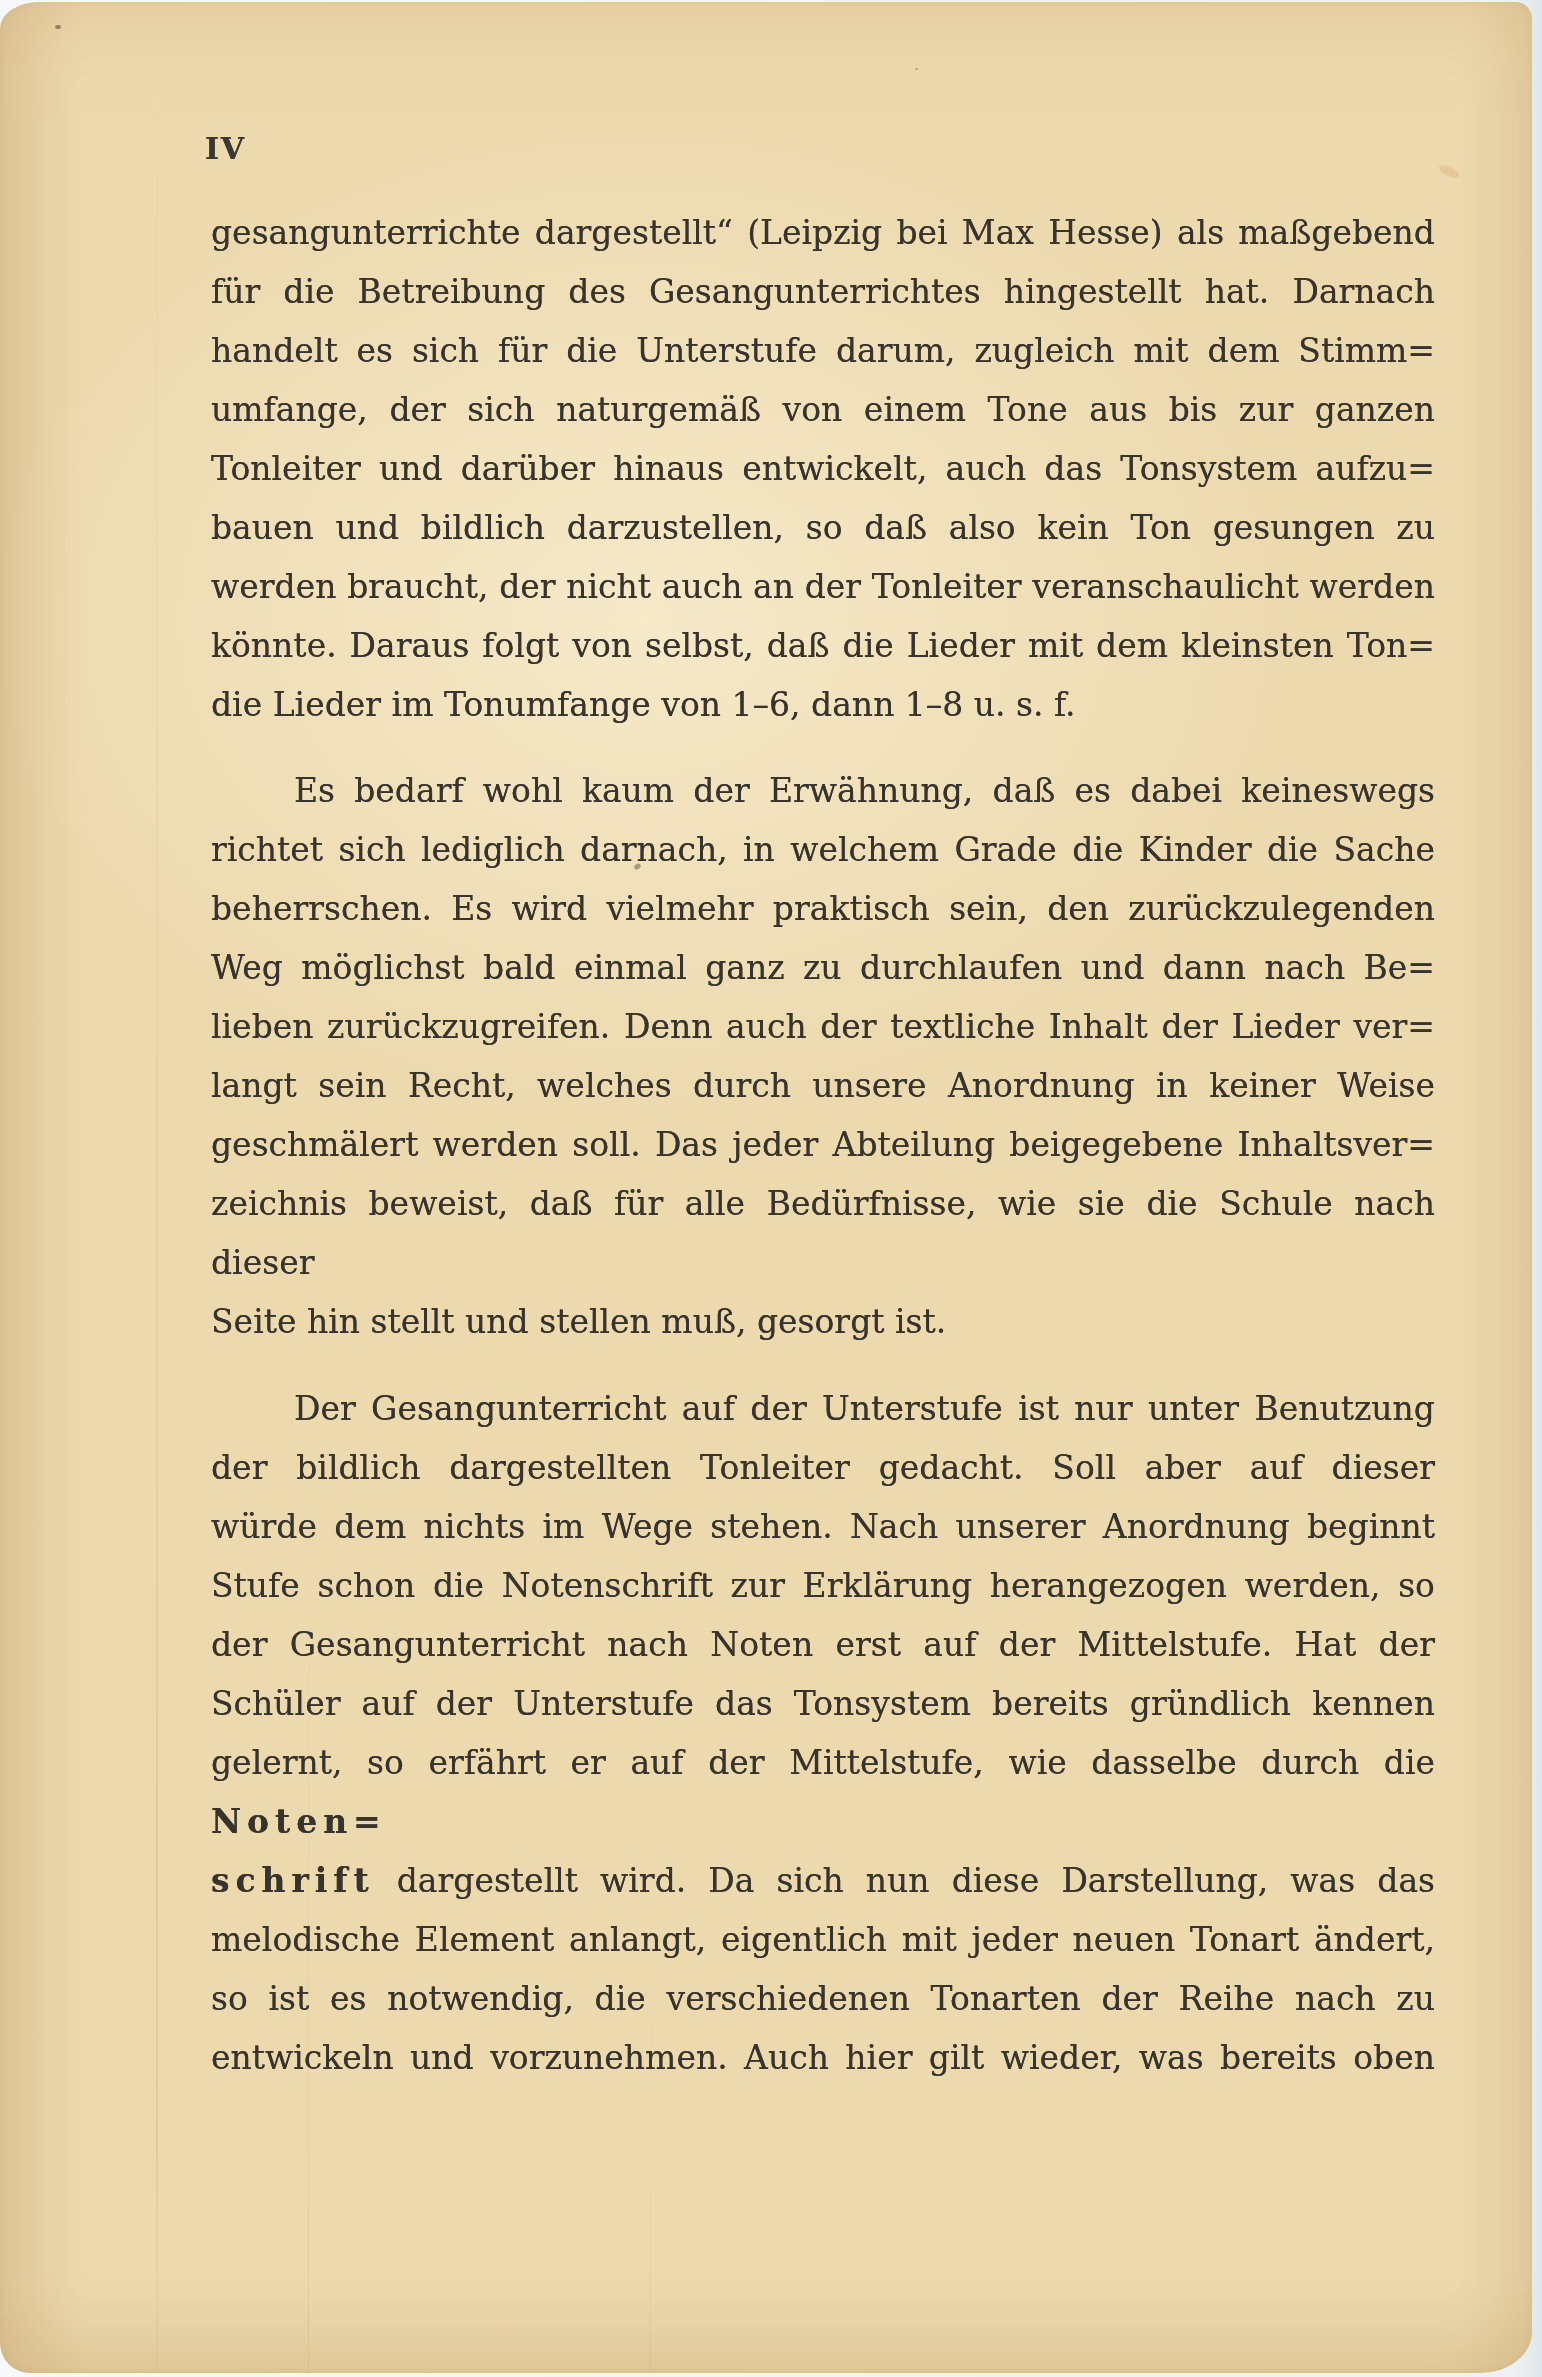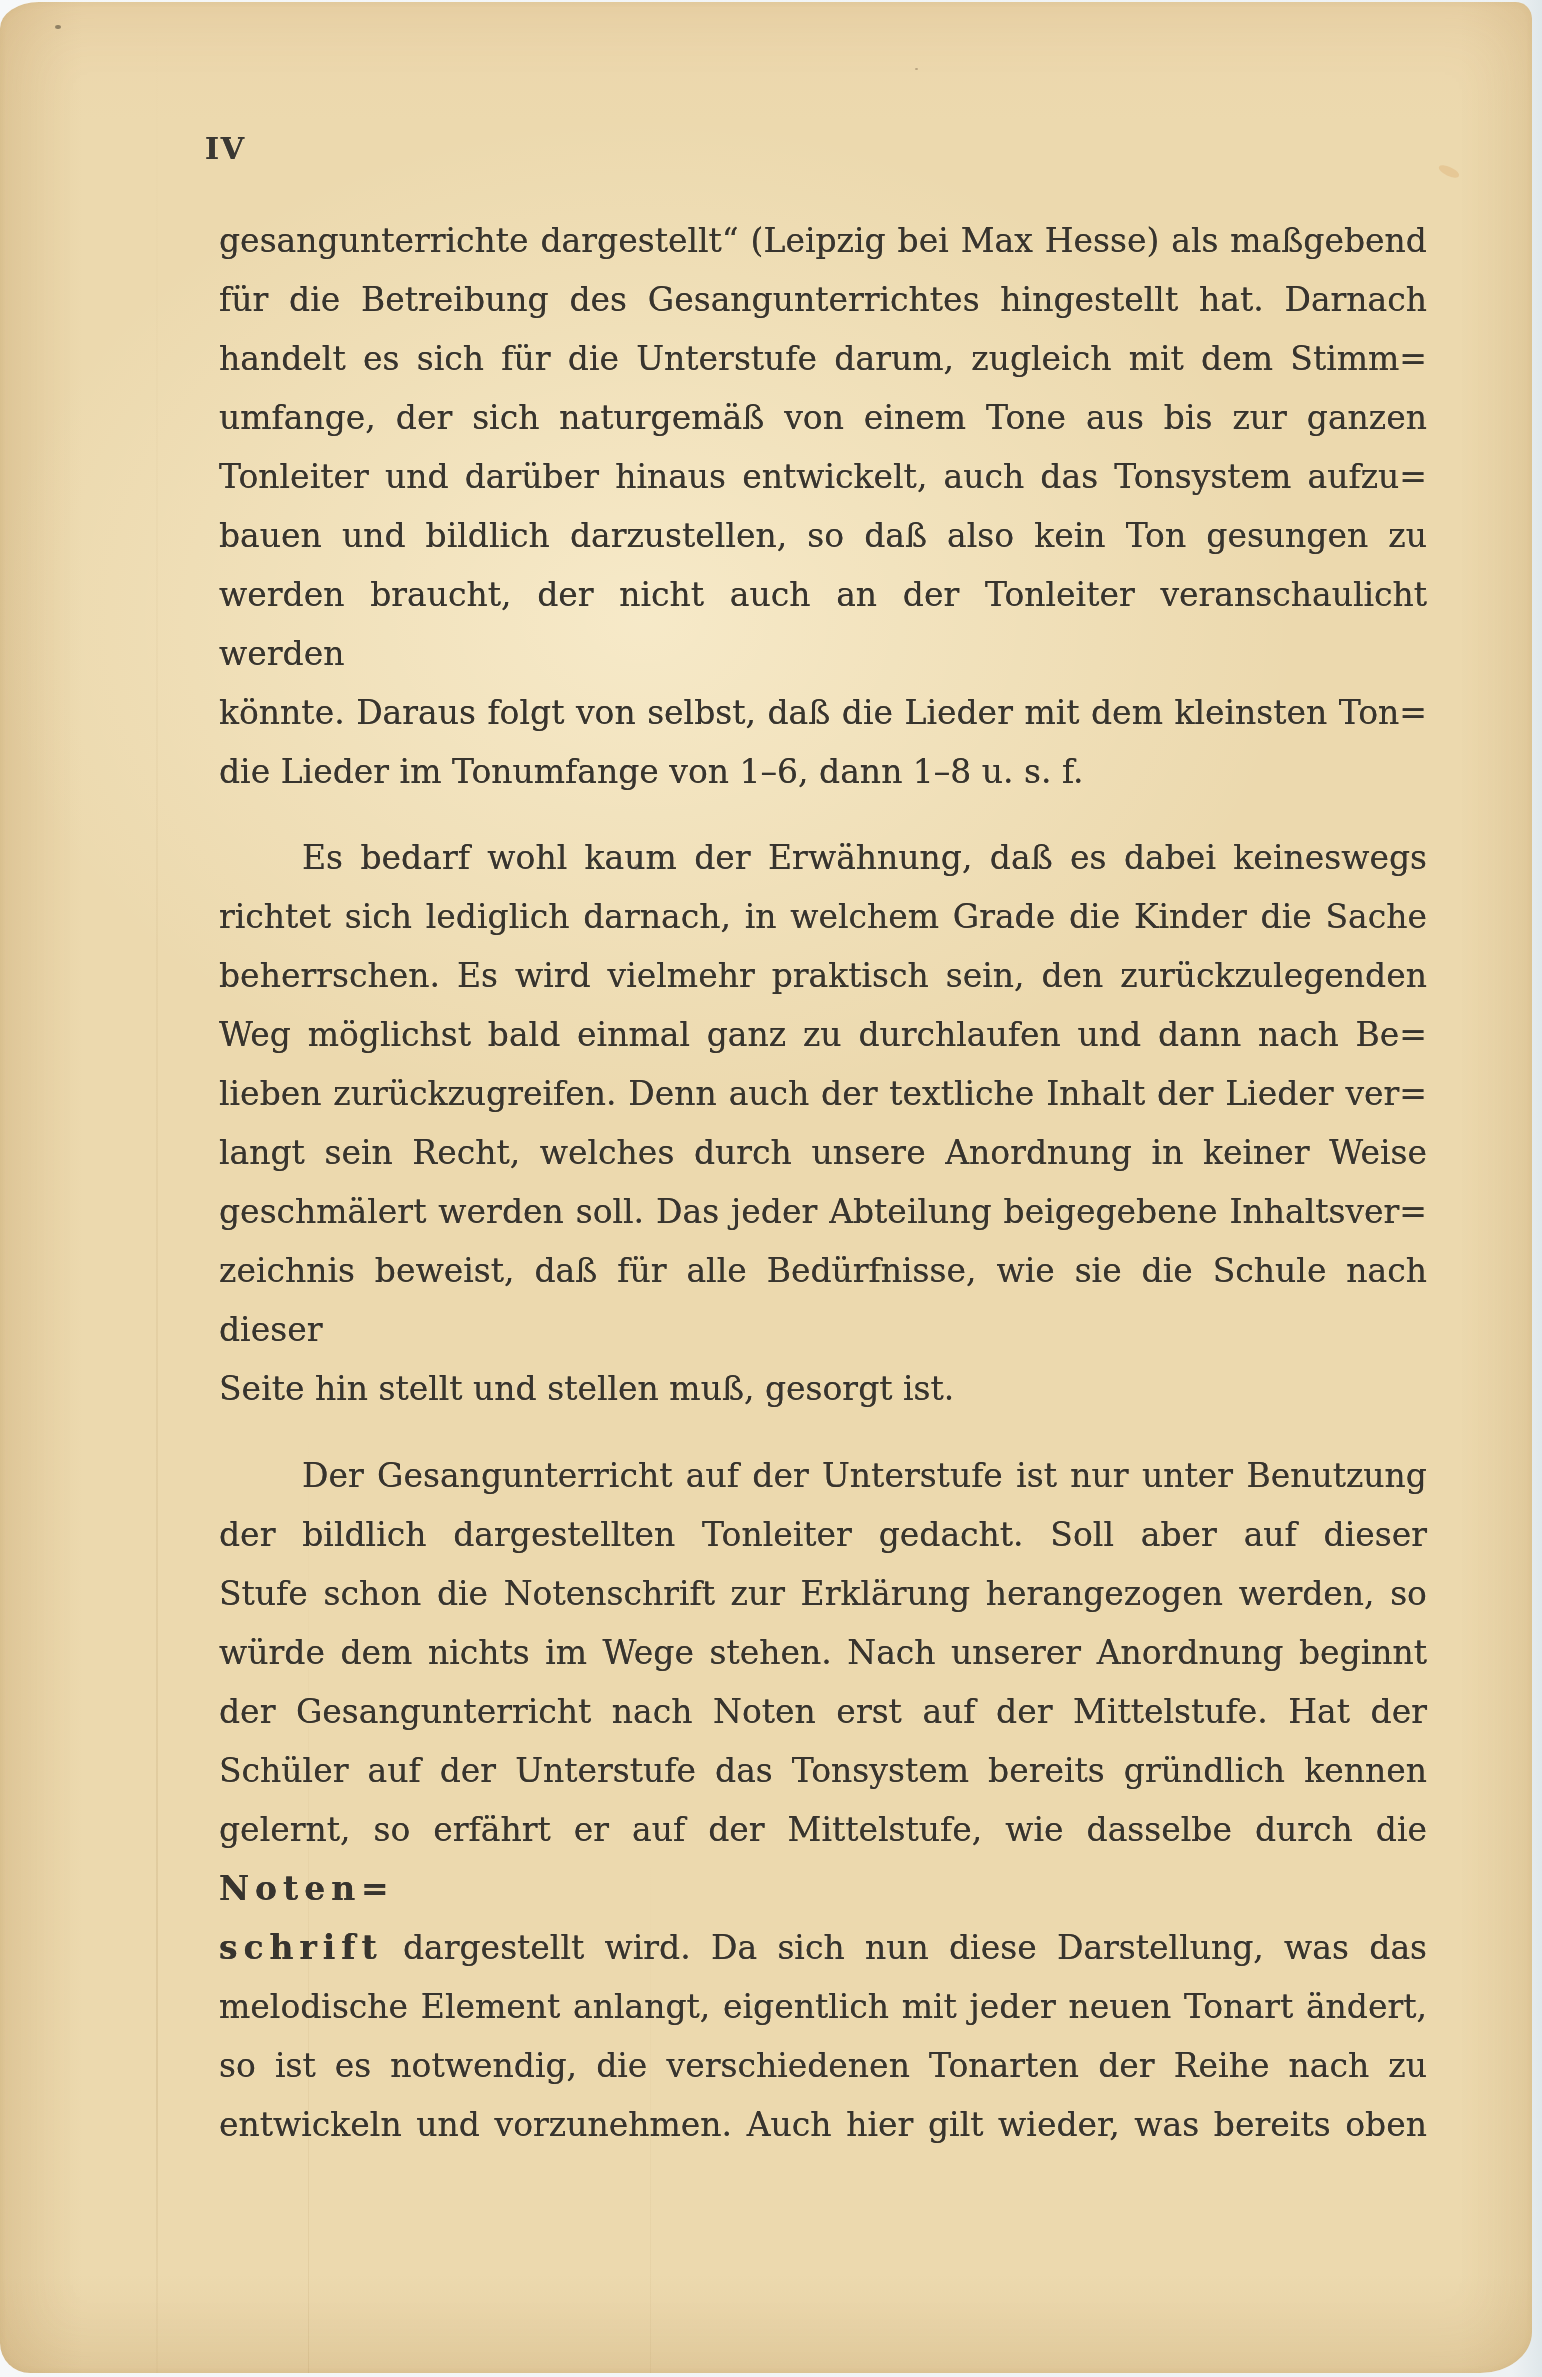--- a/index.html
+++ b/index.html
@@ -36,21 +36,21 @@
   .pagenum{
     position:absolute;left:205px;top:129px;
     font-size:30px;font-weight:bold;letter-spacing:1.7px;color:#3a3833;
     text-shadow:0 0 0.6px rgba(46,42,36,0.7);
   }
   .textblock{
     position:absolute;left:203px;top:193px;width:1240px;
     font-size:33px;line-height:59px;color:#37342e;
     text-shadow:0 0 0.6px rgba(46,42,36,0.75);
   }
-  .para{margin:16px;}
+  .para{margin:8px;}
   .para.gap{margin-top:27.5px;}
   .line{width:100%;text-align:justify;white-space:normal;}
   .line.just{text-align-last:justify;}
   .line.indent{text-indent:83px;}
   .sperr{letter-spacing:0.18em;font-weight:bold;}
 </style>
 </head>
 <body>
 
 <div class="paper">
@@ -86,22 +86,22 @@
       <div class="line just">lieben zurückzugreifen. Denn auch der textliche Inhalt der Lieder ver=</div>
       <div class="line just">langt sein Recht, welches durch unsere Anordnung in keiner Weise</div>
       <div class="line just">geschmälert werden soll. Das jeder Abteilung beigegebene Inhaltsver=</div>
       <div class="line just">zeichnis beweist, daß für alle Bedürfnisse, wie sie die Schule nach dieser</div>
       <div class="line">Seite hin stellt und stellen muß, gesorgt ist.</div>
     </div>
 
     <div class="para gap">
       <div class="line just indent">Der Gesangunterricht auf der Unterstufe ist nur unter Benutzung</div>
       <div class="line just">der bildlich dargestellten Tonleiter gedacht. Soll aber auf dieser</div>
+      <div class="line just">würde dem nichts im Wege stehen. Nach unserer Anordnung beginnt</div>
       <div class="line just">Stufe schon die Notenschrift zur Erklärung herangezogen werden, so</div>
-      <div class="line just">würde dem nichts im Wege stehen. Nach unserer Anordnung beginnt</div>
       <div class="line just">der Gesangunterricht nach Noten erst auf der Mittelstufe. Hat der</div>
       <div class="line just">Schüler auf der Unterstufe das Tonsystem bereits gründlich kennen</div>
       <div class="line just">
         <span>gelernt, so erfährt er auf der Mittelstufe, wie dasselbe durch die </span><span class="sperr">Noten=</span>
       </div>
       <div class="line just">
         <span class="sperr">schrift</span><span> dargestellt wird. Da sich nun diese Darstellung, was das</span>
       </div>
       <div class="line just">melodische Element anlangt, eigentlich mit jeder neuen Tonart ändert,</div>
       <div class="line just">so ist es notwendig, die verschiedenen Tonarten der Reihe nach zu</div>

